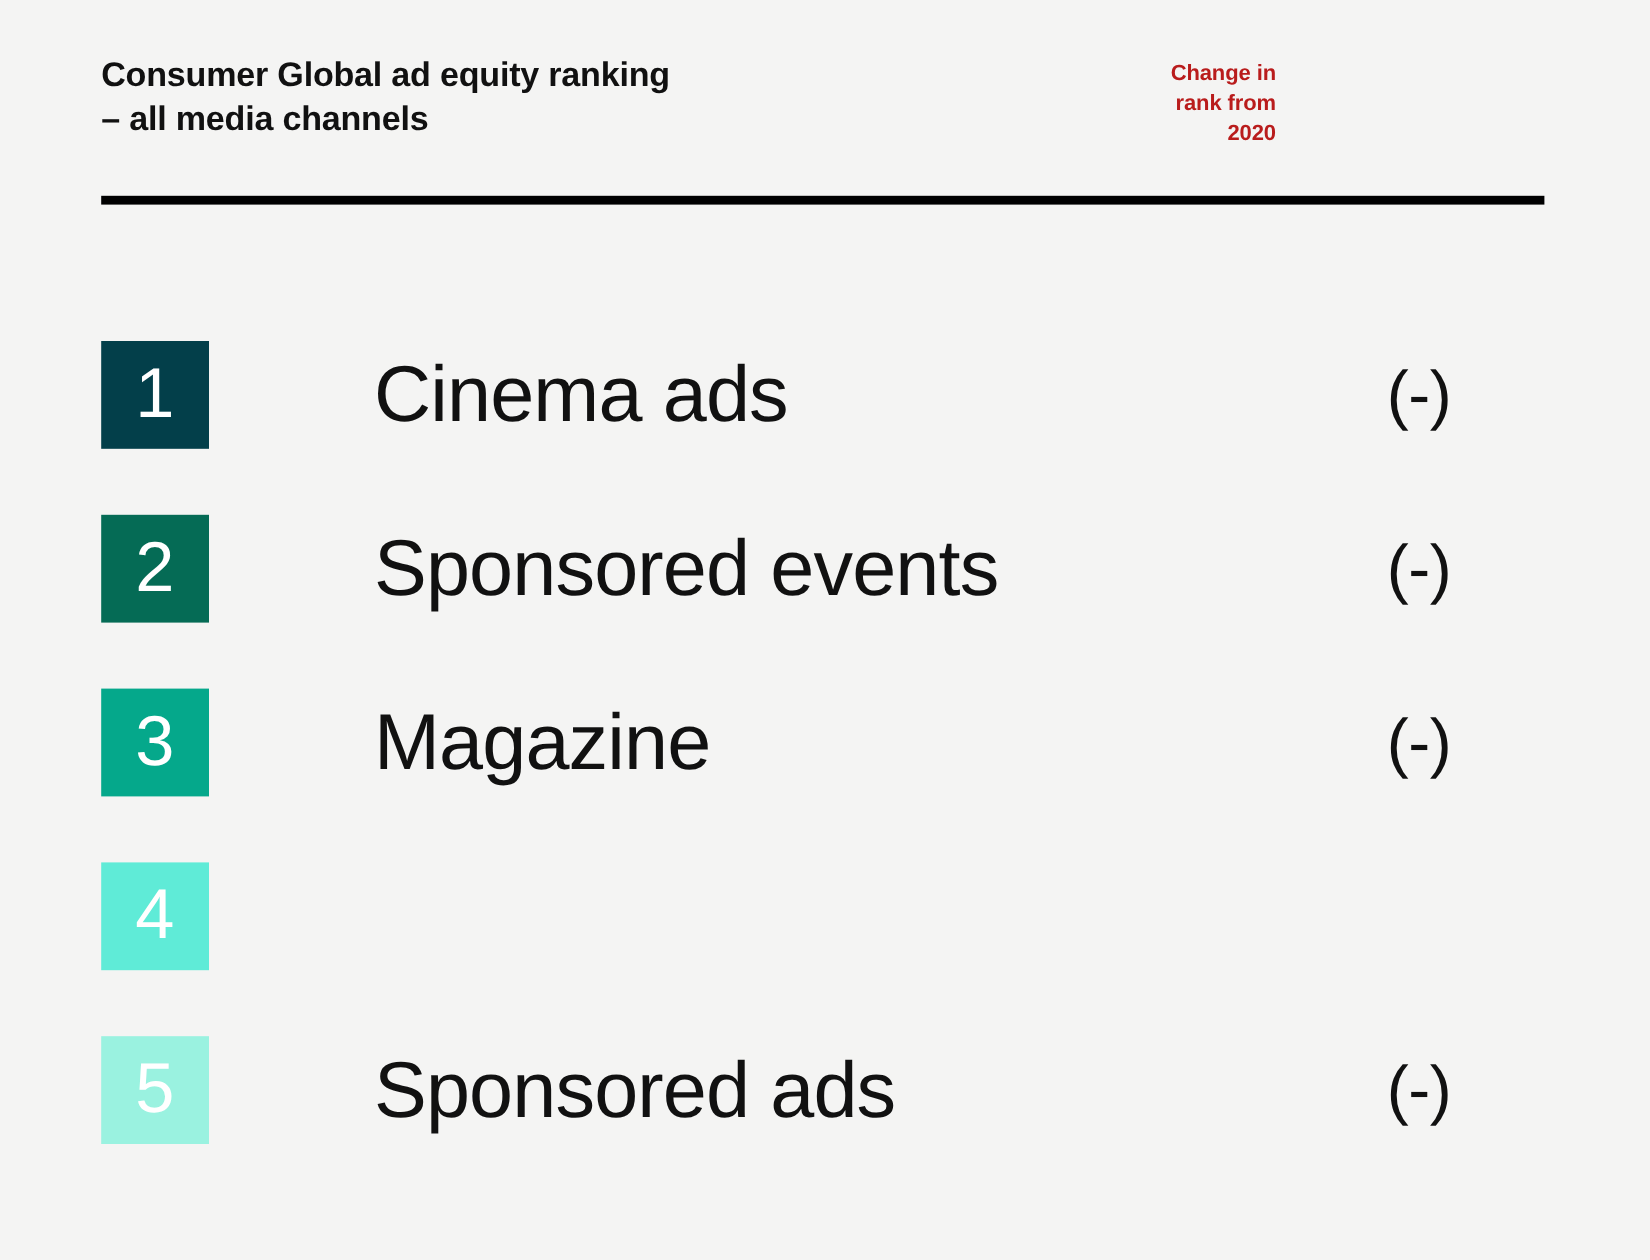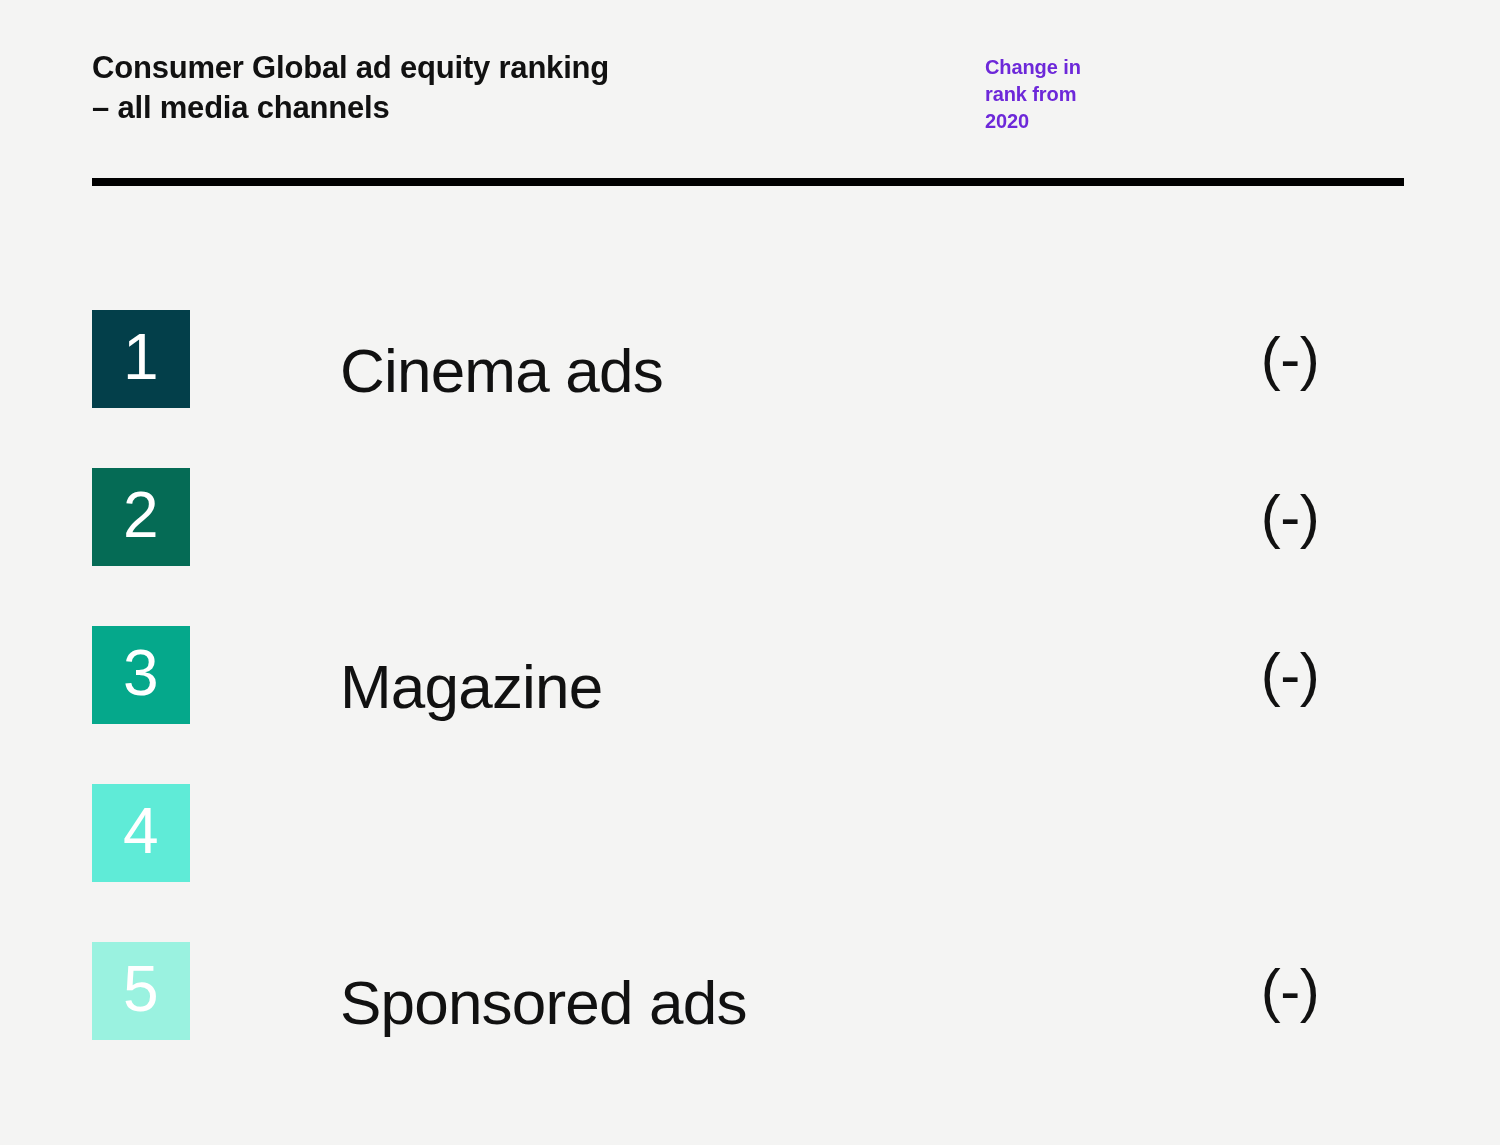--- a/index.html
+++ b/index.html
@@ -44,22 +44,23 @@
   }
   .col-header {
     position: absolute;
     right: 0;
     top: 6px;
     width: 175px;
     font-size: 20px;
     font-weight: bold;
     line-height: 1.35;
     letter-spacing: -0.1px;
-    color: #6d28d9;
+    color: #b91c1c;
     white-space: pre-line;
+    text-align: right;
   }
 
   .rule {
     position: absolute;
     left: 92px;
     top: 178px;
     width: 1312px;
     height: 8px;
     background: #000000;
   }
@@ -90,25 +91,25 @@
     color: #ffffff;
     font-size: 64px;
     line-height: 1;
     font-weight: normal;
     letter-spacing: 0.5px;
     transform: translateY(-2px);
   }
   .row-label {
     position: absolute;
     left: 340px;
-    top: 12px;
+    top: 0;
     height: 98px;
     display: flex;
     align-items: center;
-    font-size: 62px;
+    font-size: 72px;
     line-height: 1;
     letter-spacing: -0.8px;
     color: #111111;
     white-space: nowrap;
   }
   .row-change {
     position: absolute;
     left: 1160px;
     width: 260px;
     top: 0;
@@ -145,20 +146,21 @@
         <span class="badge-num">1</span>
       </div>
       <div class="row-label">Cinema ads</div>
       <div class="row-change">(-)</div>
     </div>
 
     <div class="row">
       <div class="badge" style="background: rgb(5, 107, 85);">
         <span class="badge-num">2</span>
       </div>
+      <div class="row-label">Sponsored events</div>
       <div class="row-change">(-)</div>
     </div>
 
     <div class="row">
       <div class="badge" style="background: rgb(5, 168, 139);">
         <span class="badge-num">3</span>
       </div>
       <div class="row-label">Magazine</div>
       <div class="row-change">(-)</div>
     </div>

